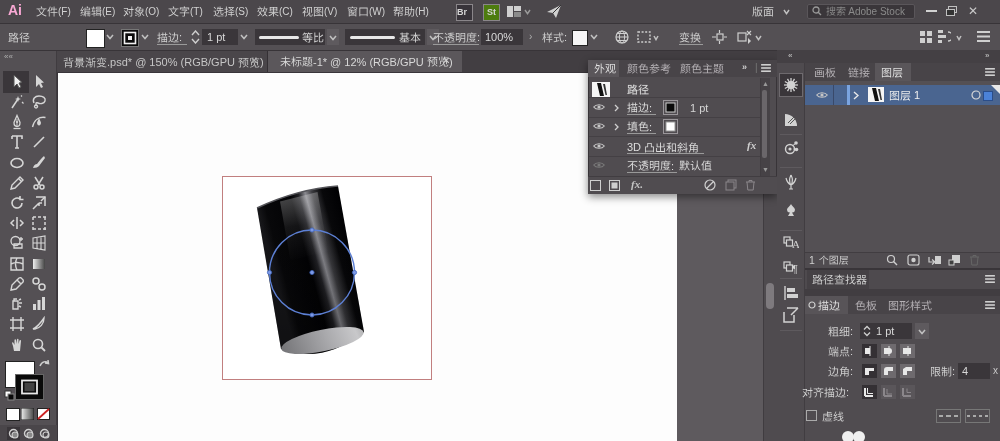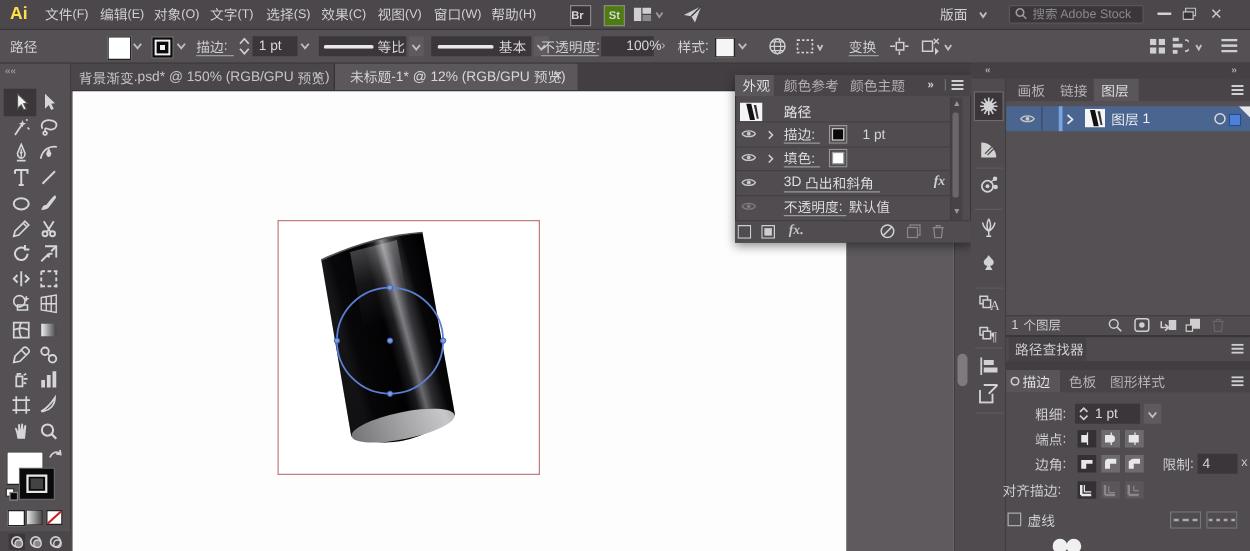--- a/index.html
+++ b/index.html
@@ -82,21 +82,21 @@
       <path id="g9650" d="M92 81V958H159V149H304C283 216 254 304 225 375C297 455 315 524 315 579C315 610 309 638 294 649C285 654 274 657 263 658C247 659 227 658 204 657C216 676 223 705 223 723C245 724 271 724 290 721C311 719 329 713 342 703C371 682 382 640 382 586C382 523 365 451 293 367C326 287 363 189 392 107L343 78L332 81ZM811 334V458H516V334ZM811 271H516V150H811ZM439 960C458 947 490 936 696 880C694 864 692 833 693 812L516 855V524H612C662 723 757 877 914 953C925 932 948 903 965 888C885 855 820 799 771 728C826 695 892 651 943 609L894 556C854 593 791 640 738 674C713 629 693 578 678 524H883V84H442V827C442 869 421 889 406 898C417 913 433 943 439 960Z"></path>
       <path id="g9762" d="M389 546H601V659H389ZM389 485V374H601V485ZM389 720H601V837H389ZM58 106V178H444C437 219 426 266 416 304H104V960H176V907H820V960H896V304H493L532 178H945V106ZM176 837V374H320V837ZM820 837H670V374H820Z"></path>
       <path id="g9884" d="M670 385V585C670 688 647 823 410 901C427 915 447 940 456 955C710 862 741 712 741 586V385ZM725 792C788 842 869 914 908 959L960 906C920 863 837 794 775 746ZM88 272C149 313 227 368 282 410H38V477H203V870C203 883 199 886 184 887C170 887 124 887 72 886C83 907 93 937 96 958C165 958 210 957 238 945C267 933 275 912 275 872V477H382C364 531 344 586 326 624L383 639C410 585 441 497 467 420L420 407L409 410H341L361 384C338 366 306 342 270 318C329 265 394 188 437 116L391 84L378 88H59V155H328C297 200 256 249 218 282L129 224ZM500 252V728H570V321H846V726H919V252H724L759 152H959V84H464V152H677C670 185 661 221 652 252Z"></path>
       <path id="g9898" d="M176 265H380V341H176ZM176 137H380V212H176ZM108 82V396H450V82ZM695 350C688 609 668 737 458 803C471 815 488 838 494 853C722 777 751 632 758 350ZM730 694C793 739 870 805 908 847L954 801C914 760 835 697 774 654ZM124 578C119 723 100 843 33 921C49 929 77 948 88 958C125 910 149 852 164 782C254 915 401 938 614 938H936C940 919 952 889 963 874C905 876 660 876 615 876C495 875 395 869 317 837V694H483V636H317V529H501V470H49V529H252V799C222 775 197 744 178 704C183 666 186 625 188 582ZM540 244V665H603V301H841V661H907V244H719C731 216 744 181 757 147H955V86H499V147H681C672 180 661 216 650 244Z"></path>
       <path id="g989c" d="M698 374C696 733 684 846 432 910C444 923 461 947 467 962C735 889 755 754 757 374ZM400 421C345 470 243 516 158 542C175 555 194 576 205 591C295 560 398 508 462 447ZM431 695C371 776 252 845 132 881C148 895 167 918 178 935C306 892 427 817 497 724ZM740 803C805 848 882 915 918 960L961 914C924 869 845 805 782 762ZM536 271V743H596V328H851V741H914V271H725C738 239 753 200 766 162H947V102H514V162H703C693 197 678 239 664 271ZM229 56C242 81 254 113 263 140H68V203H496V140H334C325 110 308 69 291 38ZM415 554C356 617 246 675 150 708C155 655 156 603 156 559V408H493V345H392C412 311 434 267 453 227L390 211C375 250 349 306 326 345H195L248 326C240 294 217 244 194 209L135 228C157 264 178 312 186 345H89V558C89 665 84 815 32 925C49 931 79 949 92 961C125 889 142 798 150 711C166 725 183 746 193 762C296 722 407 656 475 580Z"></path>
       <path id="g9ed8" d="M760 120C801 170 850 240 871 283L924 249C901 207 851 141 809 92ZM165 179C182 228 194 292 196 334L236 323C233 283 220 219 202 170ZM203 761C211 817 215 888 213 935L265 929C266 883 261 811 251 756ZM301 761C318 811 331 877 333 920L384 908C380 867 366 801 347 751ZM402 755C421 796 439 848 444 882L494 863C488 830 470 779 449 740ZM114 738C96 792 65 869 33 917L86 942C116 892 144 815 164 760ZM371 169C362 216 342 288 327 330L361 344C378 304 398 239 416 186ZM683 41V268L682 329H515V400H679C667 567 624 754 479 912C499 924 523 941 537 956C644 835 698 699 725 564C766 733 830 873 928 956C940 937 963 911 980 898C856 806 785 616 749 400H950V329H748L749 268V41ZM148 128H266V375H148ZM315 128H426V375H315ZM82 502V563H257V641L60 651L65 718C179 710 341 700 498 689L499 628L323 638V563H484V502H323V430H486V74H89V430H257V502Z"></path>
       <path id="g9f50" d="M655 544V960H733V544ZM266 542V654C266 740 251 835 121 905C139 918 167 944 179 960C323 879 341 762 341 656V542ZM669 208C628 271 571 321 501 361C426 320 363 269 317 208ZM436 55C455 82 475 115 488 143H62V208H239C288 284 352 347 430 397C320 446 186 477 41 495C55 512 77 546 84 563C239 537 382 500 502 439C619 498 760 535 921 553C930 533 949 502 965 485C817 472 685 442 575 397C651 347 713 286 759 208H936V143H572C559 111 531 68 506 36Z"></path>
     </defs>
   </svg>
 <div style="position:absolute;left:0;top:0;width:1000px;height:23px;background:#4b474b"></div>
-<div style="position:absolute;left:8px;top:2px;font:bold 14px 'Liberation Sans';color:#fde047">Ai</div>
+<div style="position:absolute;left:8px;top:2px;font:bold 14px 'Liberation Sans';color:#f9a8d4">Ai</div>
 <div style="position:absolute;left:36.0px;top:5.3px;display:flex;align-items:center;height:13px;white-space:pre"><svg style="width:22.0px;height:11px;flex:none" viewBox="0 0 2000 1000" fill="#d2d2d2">
       <use href="#g6587" x="0"></use>
       <use href="#g4ef6" x="1000"></use>
     </svg><span style="font:normal 10px 'Liberation Sans',sans-serif;color:#d2d2d2;letter-spacing:0.0px">(F)</span></div>
 <div style="position:absolute;left:80.0px;top:5.3px;display:flex;align-items:center;height:13px;white-space:pre"><svg style="width:22.0px;height:11px;flex:none" viewBox="0 0 2000 1000" fill="#d2d2d2">
       <use href="#g7f16" x="0"></use>
       <use href="#g8f91" x="1000"></use>
     </svg><span style="font:normal 10px 'Liberation Sans',sans-serif;color:#d2d2d2;letter-spacing:0.0px">(E)</span></div>
 <div style="position:absolute;left:123.0px;top:5.3px;display:flex;align-items:center;height:13px;white-space:pre"><svg style="width:22.0px;height:11px;flex:none" viewBox="0 0 2000 1000" fill="#d2d2d2">
       <use href="#g5bf9" x="0"></use>
@@ -217,21 +217,21 @@
 <svg style="position:absolute;left:429px;top:35px" width="8" height="6" viewBox="0 0 8 6">
     <path d="M1 1 L4 4.6 L7 1" fill="none" stroke="#c0c0c0" stroke-width="1.5"></path>
   </svg>
 <div style="position:absolute;left:433.0px;top:30.8px;display:flex;align-items:center;height:13px;white-space:pre"><svg style="width:44.0px;height:11px;flex:none" viewBox="0 0 4000 1000" fill="#d2d2d2">
       <use href="#g4e0d" x="0"></use>
       <use href="#g900f" x="1000"></use>
       <use href="#g660e" x="2000"></use>
       <use href="#g5ea6" x="3000"></use>
     </svg><span style="font:normal 11px 'Liberation Sans',sans-serif;color:#d2d2d2;letter-spacing:0.0px">:</span></div>
 <div style="position:absolute;left:433px;top:44px;width:46px;height:1px;background:#9a9a9a"></div>
-<div style="position:absolute;left:481px;top:29px;width:42px;height:16px;background:#3a363a;color:#d8d8d8;font:11px 'Liberation Sans';line-height:16px;padding-left:20px;box-sizing:border-box">100%</div>
+<div style="position:absolute;left:481px;top:29px;width:42px;height:16px;background:#3a363a;color:#d8d8d8;font:11px 'Liberation Sans';line-height:16px;padding-left:4px;box-sizing:border-box">100%</div>
 <div style="position:absolute;left:529px;top:31px;color:#b0b0b0;font:10px 'Liberation Sans'">›</div>
 <div style="position:absolute;left:542.0px;top:30.8px;display:flex;align-items:center;height:13px;white-space:pre"><svg style="width:22.0px;height:11px;flex:none" viewBox="0 0 2000 1000" fill="#d2d2d2">
       <use href="#g6837" x="0"></use>
       <use href="#g5f0f" x="1000"></use>
     </svg><span style="font:normal 11px 'Liberation Sans',sans-serif;color:#d2d2d2;letter-spacing:0.0px">:</span></div>
 <div style="position:absolute;left:572px;top:30px;width:14px;height:14px;background:#f5f5f5;border:1px solid #222"></div>
 <svg style="position:absolute;left:590px;top:34px" width="8" height="6" viewBox="0 0 8 6">
     <path d="M1 1 L4 4.6 L7 1" fill="none" stroke="#c0c0c0" stroke-width="1.5"></path>
   </svg>
 <svg style="position:absolute;left:615px;top:30px" width="14" height="14" viewBox="0 0 14 14">
@@ -571,21 +571,21 @@
     </svg><span style="font:normal 11px 'Liberation Sans',sans-serif;color:#dedede;letter-spacing:0.0px">:</span></div>
 <div style="position:absolute;left:627px;top:133px;width:29px;height:1px;background:#999"></div>
 <svg style="position:absolute;left:663px;top:119px" width="15" height="15" viewBox="0 0 15 15">
     <rect x="0.5" y="0.5" width="14" height="14" fill="#504c50" stroke="#9a969a"></rect>
     <rect x="3" y="3" width="9" height="9" fill="#fff" stroke="#999" stroke-width="1"></rect>
   </svg>
 <svg style="position:absolute;left:593px;top:142px" width="12" height="8" viewBox="0 0 13 9">
     <path d="M0.5 4.5 C3 1 10 1 12.5 4.5 C10 8 3 8 0.5 4.5 Z" fill="none" stroke="#c6c6c6" stroke-width="1.2"></path>
     <circle cx="6.5" cy="4.5" r="1.8" fill="#c6c6c6"></circle>
   </svg>
-<div style="position:absolute;left:627.0px;top:139.8px;display:flex;align-items:center;height:13px;white-space:pre"><span style="font:normal 11px 'Liberation Sans',sans-serif;color:#dedede;letter-spacing:0.0px">3D </span><svg style="width:55.0px;height:11px;flex:none" viewBox="0 0 5000 1000" fill="#dedede">
+<div style="position:absolute;left:627.0px;top:139.8px;display:flex;align-items:flex-end;height:13px;white-space:pre"><span style="font:normal 11px 'Liberation Sans',sans-serif;color:#dedede;letter-spacing:0.0px">3D </span><svg style="width:55.0px;height:11px;flex:none" viewBox="0 0 5000 1000" fill="#dedede">
       <use href="#g51f8" x="0"></use>
       <use href="#g51fa" x="1000"></use>
       <use href="#g548c" x="2000"></use>
       <use href="#g659c" x="3000"></use>
       <use href="#g89d2" x="4000"></use>
     </svg></div>
 <div style="position:absolute;left:627px;top:152.5px;width:77px;height:1px;background:#999"></div>
 <div style="position:absolute;left:747px;top:139px;color:#d0d0d0;font:italic bold 11px 'Liberation Serif'">fx</div>
 <svg style="position:absolute;left:593px;top:161px" width="12" height="8" viewBox="0 0 13 9">
     <path d="M0.5 4.5 C3 1 10 1 12.5 4.5 C10 8 3 8 0.5 4.5 Z" fill="none" stroke="#7a7a7a" stroke-width="1.2"></path>

